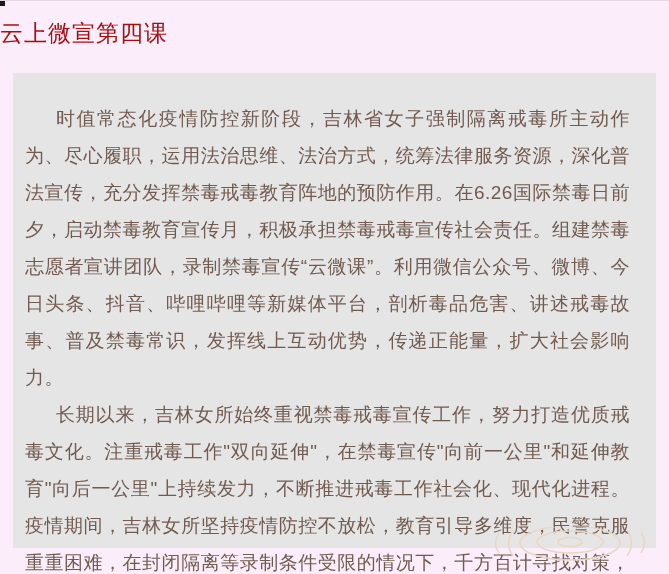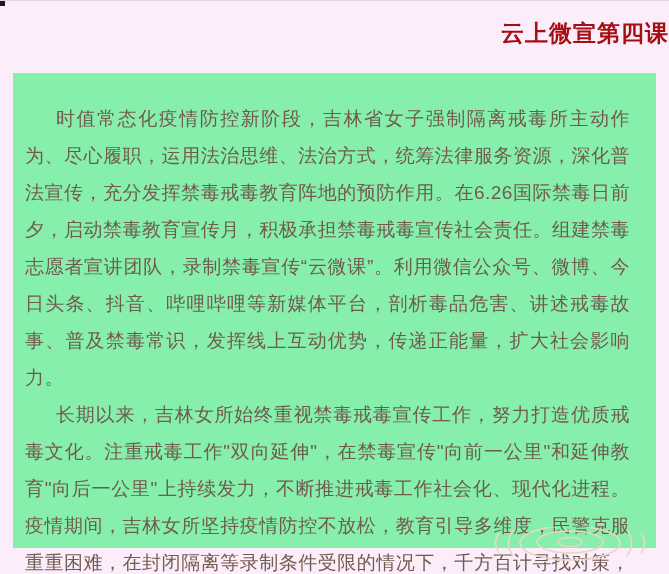--- a/index.html
+++ b/index.html
@@ -16,31 +16,31 @@
     box-sizing: border-box;
     overflow: hidden;
   }
   .corner-mark {
     position: absolute; left: 0; top: 0;
     width: 5px; height: 5px;
     background: #1b1b1b;
   }
   h1.page-title {
     margin: 0; padding-top: 17px;
-    text-align: right;
+    text-align: left;
     font-size: 23px;
-    font-weight: bold;
+    font-weight: normal;
     letter-spacing: 1px;
     color: #a60e11;
   }
   .content-box {
     position: absolute;
     left: 13px; top: 72px;
     width: 643px; height: 475px;
-    background: #86efac;
+    background: #e5e5e5;
     box-sizing: border-box;
     padding: 27px 26px 0 12px;
   }
   .content-box p {
     margin: 0;
     font-size: 19px;
     line-height: 37px;
     letter-spacing: 0.5px;
     color: #715a50;
     text-align: justify;

